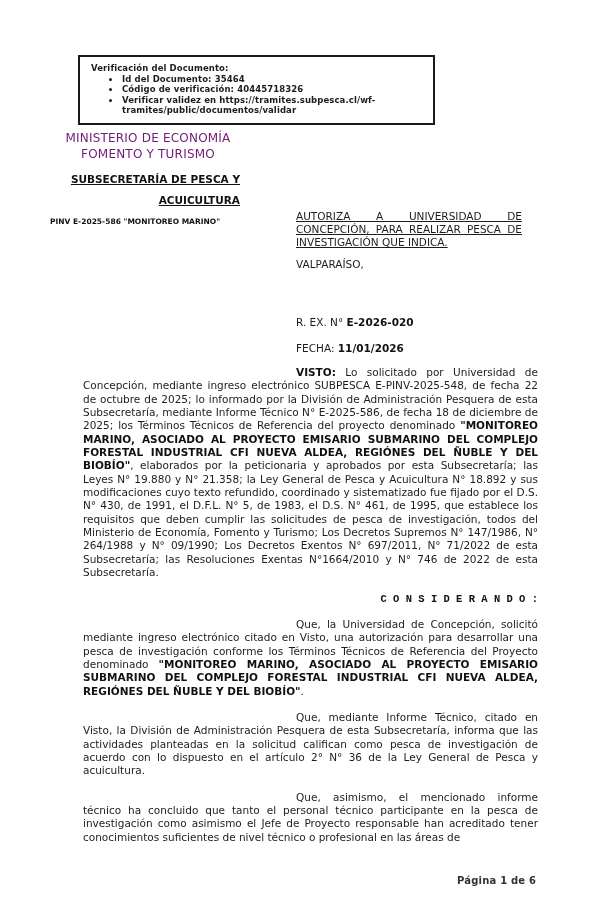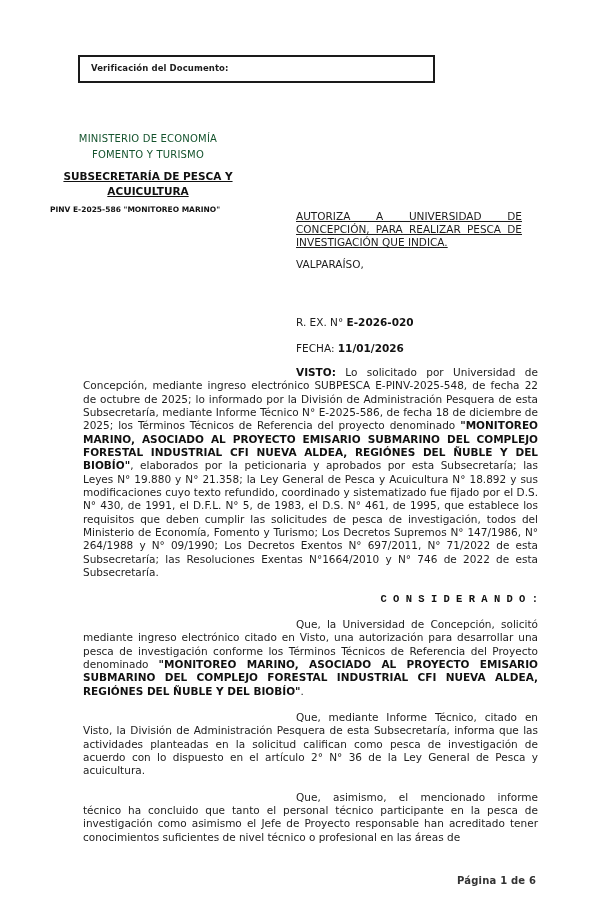--- a/index.html
+++ b/index.html
@@ -36,34 +36,35 @@
 
   
   .letterhead {
     position: absolute;
     left: 40px;
     top: 131px;
     width: 216px;
     text-align: center;
   }
   .ministry-line {
-    font-size: 10px;
+    font-size: 12px;
     line-height: 15.5px;
     letter-spacing: 0.2px;
-    color: #14532d;
+    color: #701a75;
     text-align: center;
   }
   .subsecretaria {
     margin-top: 7px;
     font-size: 10.5px;
     font-weight: bold;
     text-decoration: underline;
-    line-height: 15px;
+    line-height: 21px;
     padding: 0 16px;
     color: #111;
+    text-align: right;
   }
   .file-ref {
     margin-top: 6px;
     font-size: 7.5px;
     font-weight: bold;
     text-align: left;
     padding-left: 10px;
     color: #111;
   }
 
@@ -131,20 +132,25 @@
     color: #333;
   }
 </style>
 </head>
 <body>
 
 <div class="page">
 
   <div class="verify-box">
     <div>Verificación del Documento:</div>
+    <ul>
+      <li>Id del Documento: 35464</li>
+      <li>Código de verificación: 40445718326</li>
+      <li>Verificar validez en https://tramites.subpesca.cl/wf-tramites/public/documentos/validar</li>
+    </ul>
   </div>
 
   <div class="letterhead">
     <div class="ministry-line">MINISTERIO DE ECONOMÍA</div>
     <div class="ministry-line">FOMENTO Y TURISMO</div>
     <div class="subsecretaria">SUBSECRETARÍA DE PESCA Y ACUICULTURA</div>
     <div class="file-ref">PINV E-2025-586 "MONITOREO MARINO"</div>
   </div>
 
   <div class="subject">AUTORIZA A UNIVERSIDAD DE CONCEPCIÓN, PARA REALIZAR PESCA DE INVESTIGACIÓN QUE INDICA.</div>

